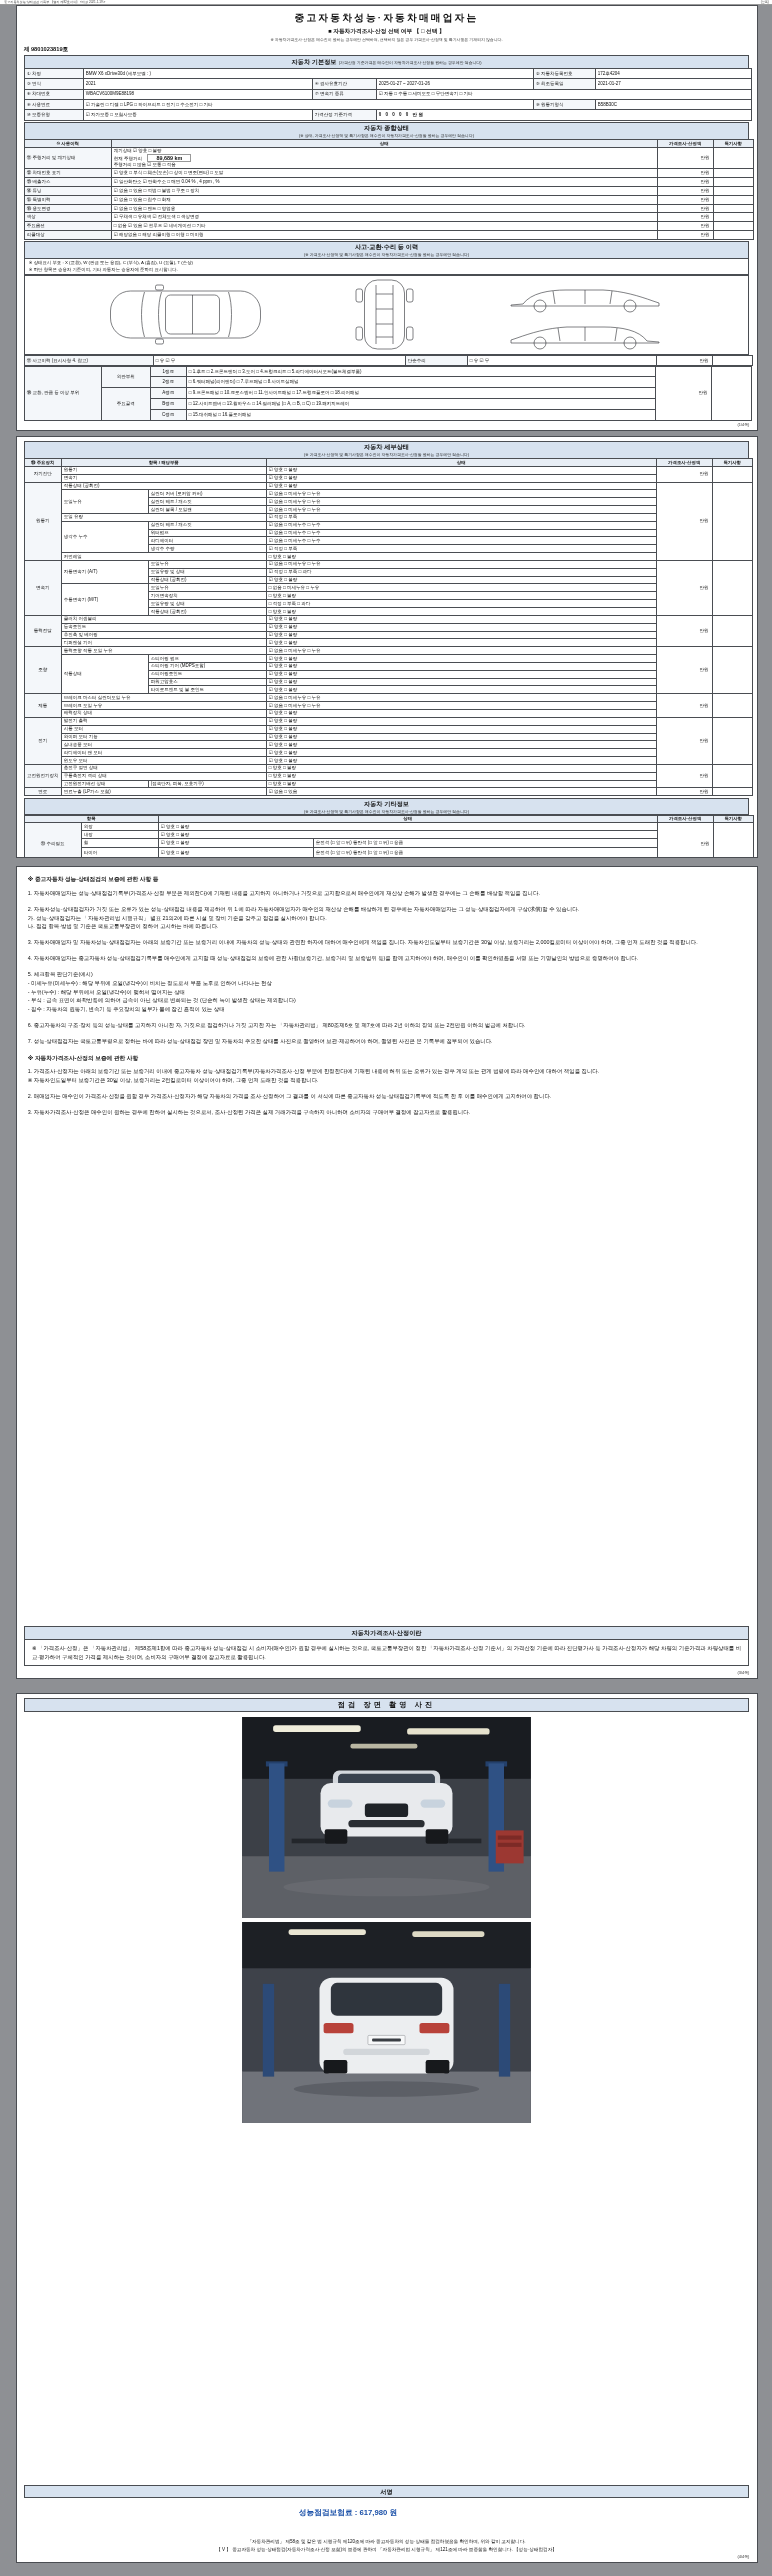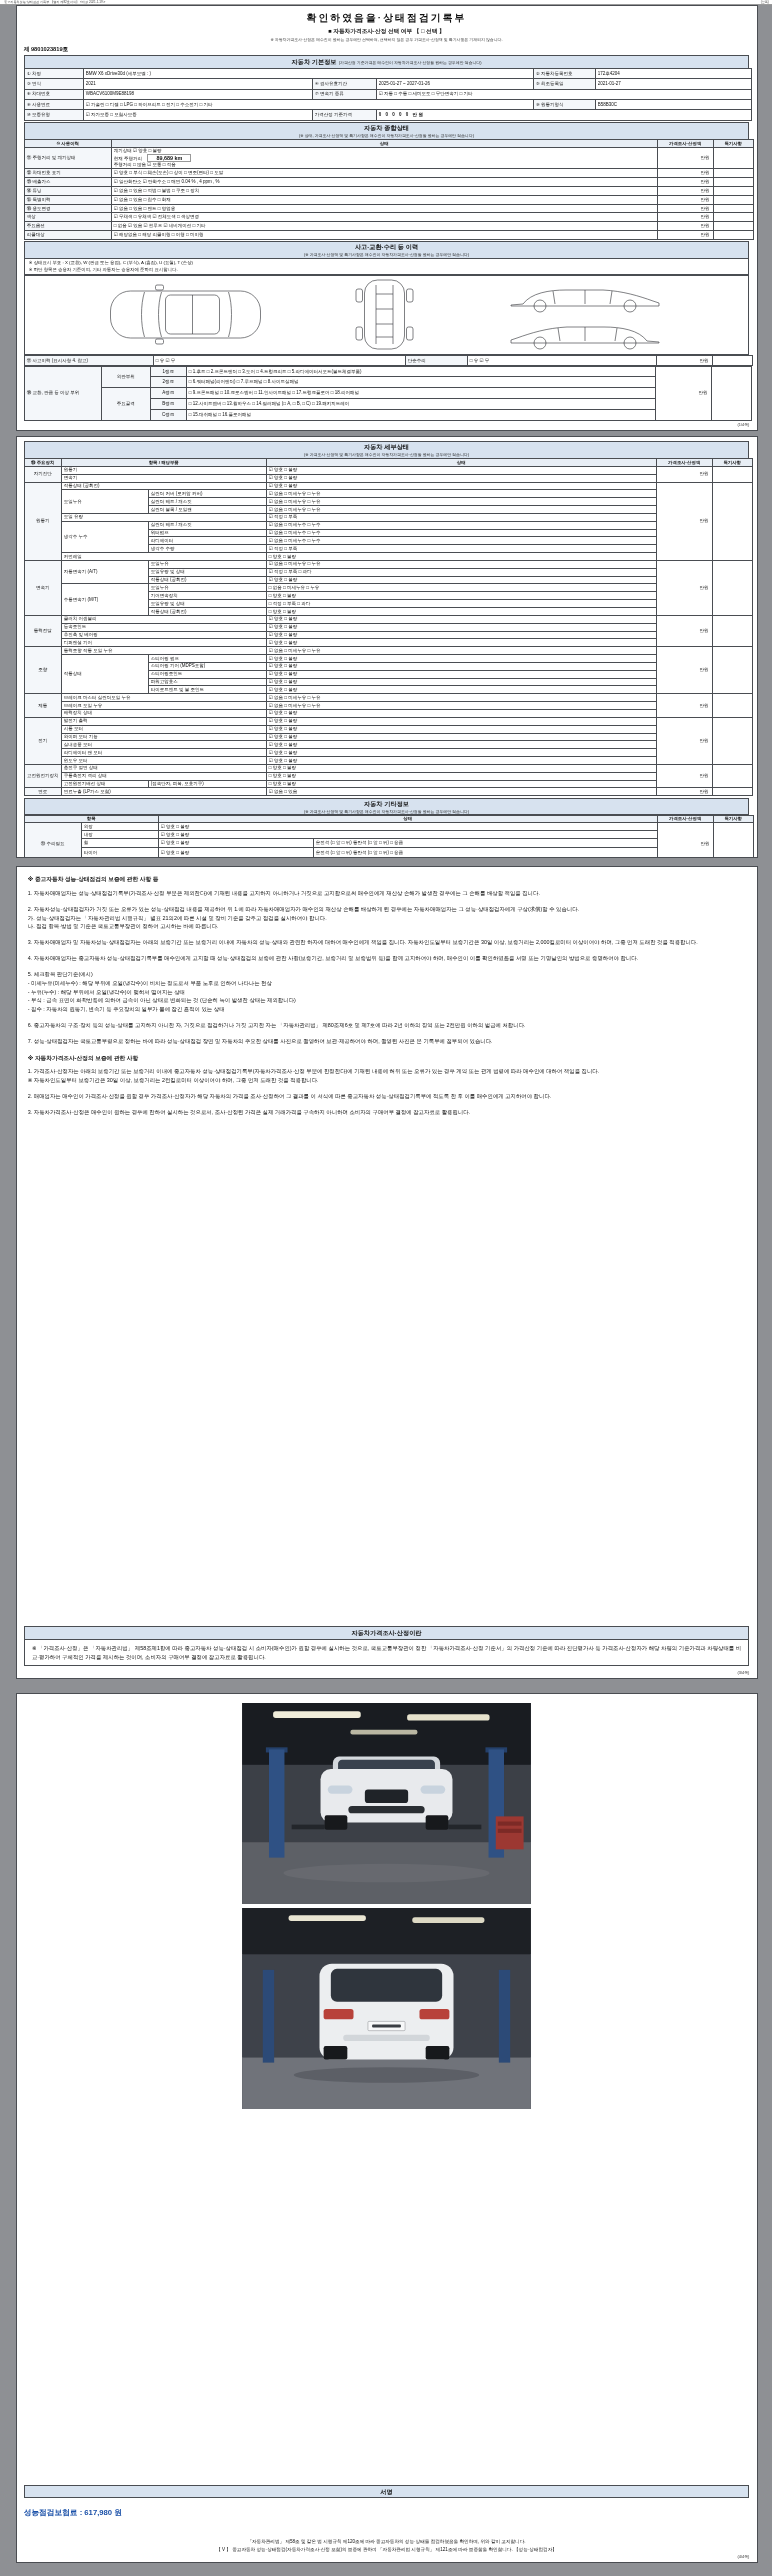--- a/index.html
+++ b/index.html
@@ -25,35 +25,35 @@
 .mv{font-weight:bold;font-size:5.4px;border:0.5px solid #999;padding:0 8.2px;margin-left:5.2px}
 .legendbox{border:0.5px solid #4a4d52;margin-top:-0.5px;padding:1px 4.1px}
 .legendbox div{font-size:4.4px;line-height:1.45}
 .diagram{border:0.5px solid #4a4d52;margin-top:-0.5px;display:flex;align-items:center;justify-content:space-evenly;height:81px;background:#fff}
 .sideStack{display:flex;flex-direction:column;gap:2.1px}
 .para{font-size:5.4px;line-height:1.62;margin:3.6px 4.1px;text-align:justify;white-space:pre-line}
 .ntsub{font-size:5.7px;font-weight:bold;margin:5.2px 4.1px 1px}
 .pgnum{margin-top:auto;text-align:right;font-size:3.9px;color:#333;padding-top:1.5px}
 .val0{letter-spacing:1.5px;font-weight:bold}
 .photo-wrap{margin:5.2px auto 0;width:289px;display:flex;flex-direction:column;gap:4.1px}
-.fee{text-align:left;padding-right:77px;margin:9.3px 0 21.6px;font-size:7.7px;font-weight:bold;color:#1a50a8}
+.fee{text-align:center;padding-right:77px;margin:9.3px 0 21.6px;font-size:7.7px;font-weight:bold;color:#1a50a8}
 .foot{text-align:center;font-size:4.6px;margin-top:3.1px;color:#111}
 .boxsec .boxtext{border:0.5px solid #4a4d52;border-top:none;padding:4.1px 7.2px;font-size:5.4px;line-height:1.6;text-align:justify;white-space:pre-line}
 svg{display:block}
 </style>
 </head>
 <body>
 
 <div class="topstrip">
   <span>중고자동차성능·상태점검 기록부 【별지 제82호서식】 &lt;개정 2021.1.19.&gt;</span>
   <span>(앞쪽)</span>
 </div>
 
 <div class="pg" style="top:5.2px;height:426px">
-  <div class="title">확인하였음을·상태점검기록부</div>
+  <div class="title">중고자동차성능·자동차매매업자는</div>
   <div class="sel">■ 자동차가격조사·산정 선택 여부 【 □ 선택 】</div>
   <div class="selnote">※ 자동차가격조사·산정은 매수인이 원하는 경우에만 선택하며, 선택하지 않은 경우 가격조사·산정액 및 특기사항은 기재되지 않습니다.</div>
   <div class="docno">제 9801023819호</div>
 
   <div class="bar">
     <span class="t">자동차 기본정보</span>
     <span class="bn">(가격산정 기준가격은 매수인이 자동차가격조사·산정을 원하는 경우에만 적습니다)</span>
   </div>
   <table>
     <colgroup>
@@ -611,20 +611,23 @@
   <div class="para">2.  매매업자는 매수인이 가격조사·산정을 원할 경우 가격조사·산정자가 해당 자동차의 가격을 조사·산정하여 그 결과를 이 서식에 따른 중고자동차 성능·상태점검기록부에 적도록 한 후 이를 매수인에게 고지하여야 합니다.</div>
   <div class="para">3.  자동차가격조사·산정은 매수인이 원하는 경우에 한하여 실시하는 것으로서, 조사·산정된 가격은 실제 거래가격을 구속하지 아니하며 소비자의 구매여부 결정에 참고자료로 활용됩니다.</div>
   <div class="boxsec" style="margin-top:auto">
     <div class="bar"><span class="t">자동차가격조사·산정이란</span></div>
     <div class="boxtext">※ 「가격조사·산정」은 「자동차관리법」 제58조제1항에 따라 중고자동차 성능·상태점검 시 소비자(매수인)가 원할 경우에 실시하는 것으로, 국토교통부장관이 정한 「자동차가격조사·산정 기준서」의 가격산정 기준에 따라 진단평가사 등 가격조사·산정자가 해당 차량의 기준가격과 차량상태를 비교·평가하여 구체적인 가격을 제시하는 것이며, 소비자의 구매여부 결정에 참고자료로 활용됩니다.</div>
   </div>
   <div class="pgnum" style="margin-top:2.1px">(3/4쪽)</div>
 </div>
 
 <div class="pg" style="top:1693px;height:870px">
+  <div class="bar big">
+    <div class="t">점검 장면 촬영 사진</div>
+  </div>
   <div class="photo-wrap">
     <svg width="289" height="201" viewBox="0 0 560 390">
       <rect width="560" height="390" fill="#26292e"></rect>
       <rect width="560" height="120" fill="#191c21"></rect>
       <rect x="60" y="16" width="170" height="13" rx="5" fill="#efecda"></rect>
       <rect x="320" y="22" width="160" height="12" rx="5" fill="#e6e2cd"></rect>
       <rect x="210" y="52" width="130" height="9" rx="4" fill="#b9b6a2"></rect>
       <rect y="120" width="560" height="150" fill="#3c4047"></rect>
       <rect y="270" width="560" height="120" fill="#5d6066"></rect>
       <ellipse cx="280" cy="330" rx="200" ry="18" fill="#67696f"></ellipse>

